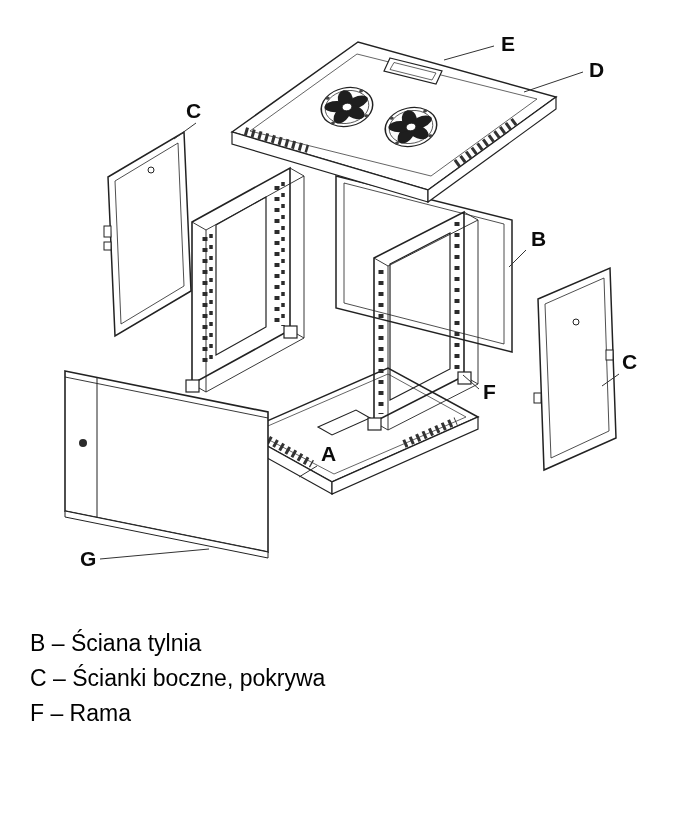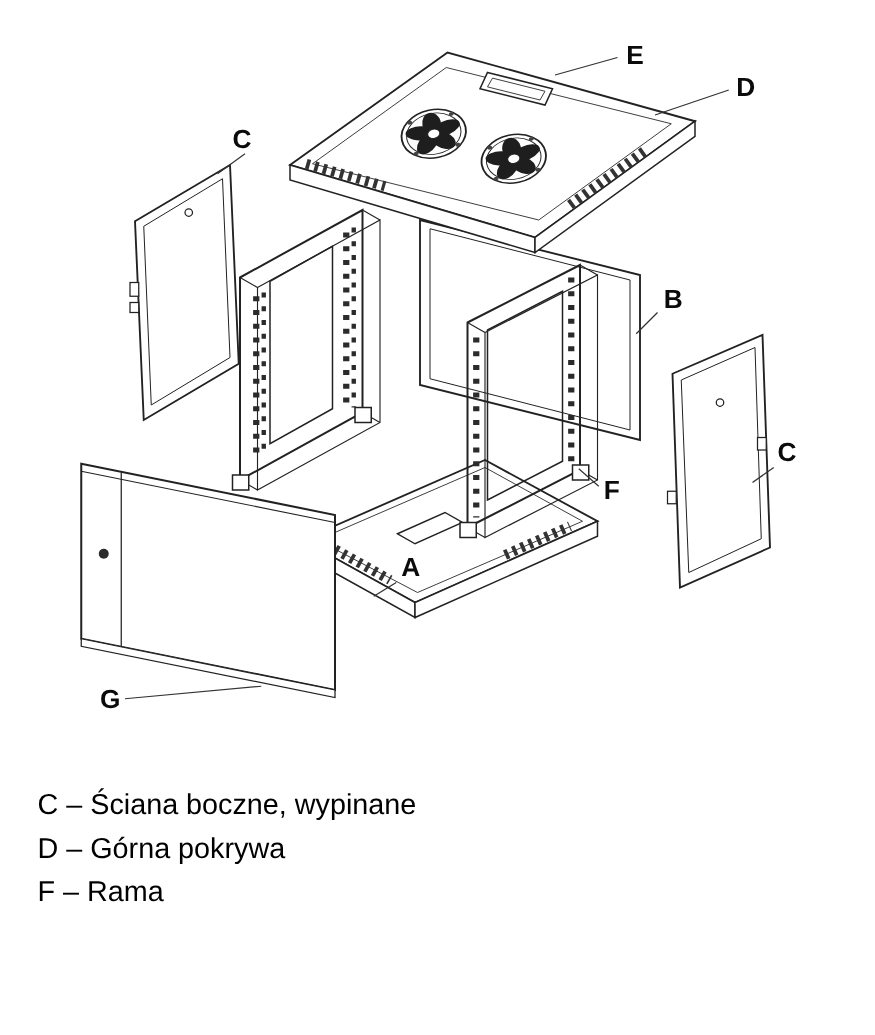--- a/index.html
+++ b/index.html
@@ -161,18 +161,18 @@
       <text class="part-label" x="186" y="118">C</text>
       <text class="part-label" x="531" y="246">B</text>
       <text class="part-label" x="622" y="369">C</text>
       <text class="part-label" x="483" y="399">F</text>
       <text class="part-label" x="321" y="461">A</text>
       <text class="part-label" x="80" y="566">G</text>
     </g>
   </svg>
 
   <div class="legend">
-    <div class="legend-line">C – Ściana boczne, wypinane</div>
-    <div class="legend-line">D – Górna pokrywa</div>
+    <div class="legend-line">B – Ściana tylnia</div>
+    <div class="legend-line">C – Ścianki boczne, pokrywa</div>
     <div class="legend-line">F – Rama</div>
   </div>
 
 </div>
 
 </body></html>

